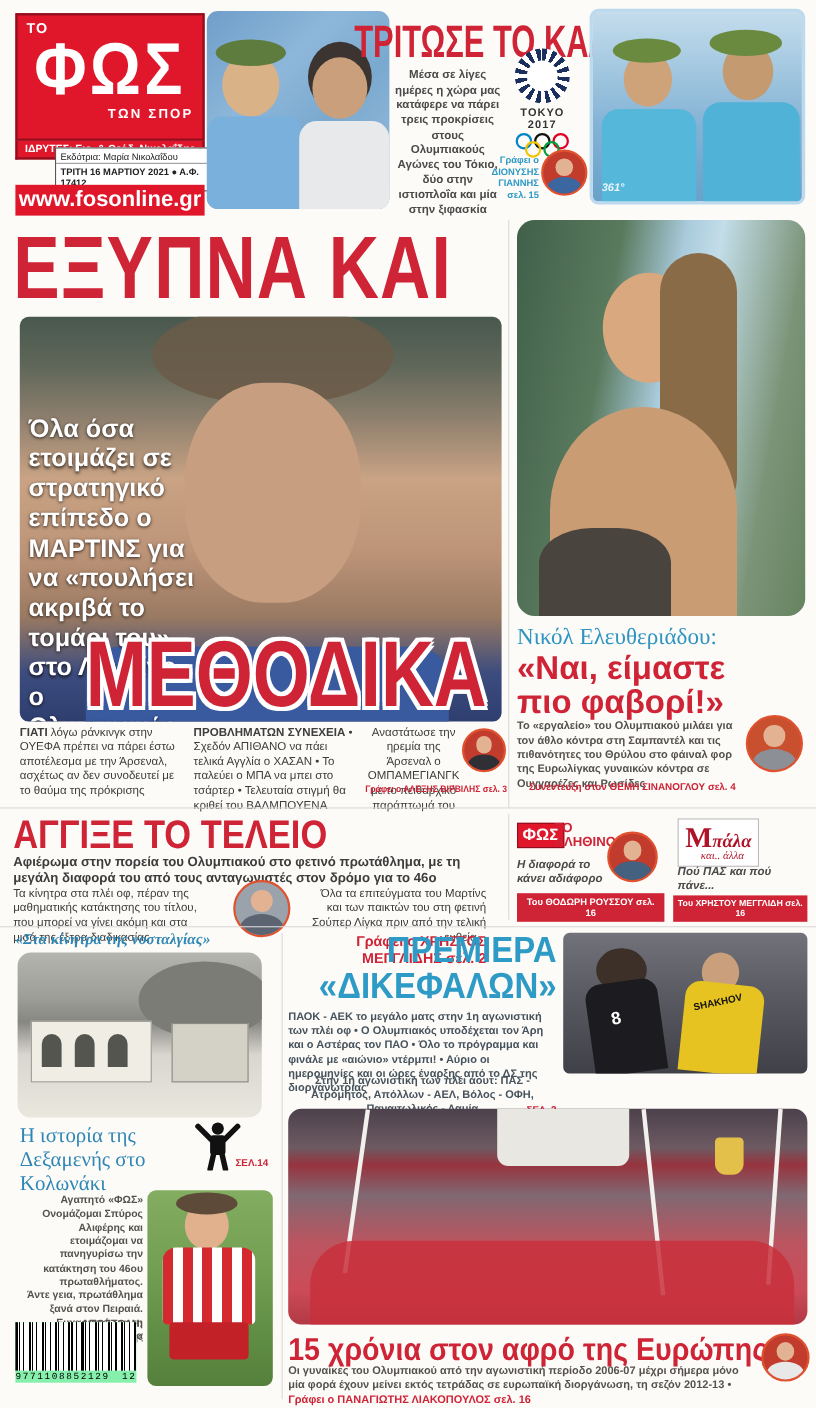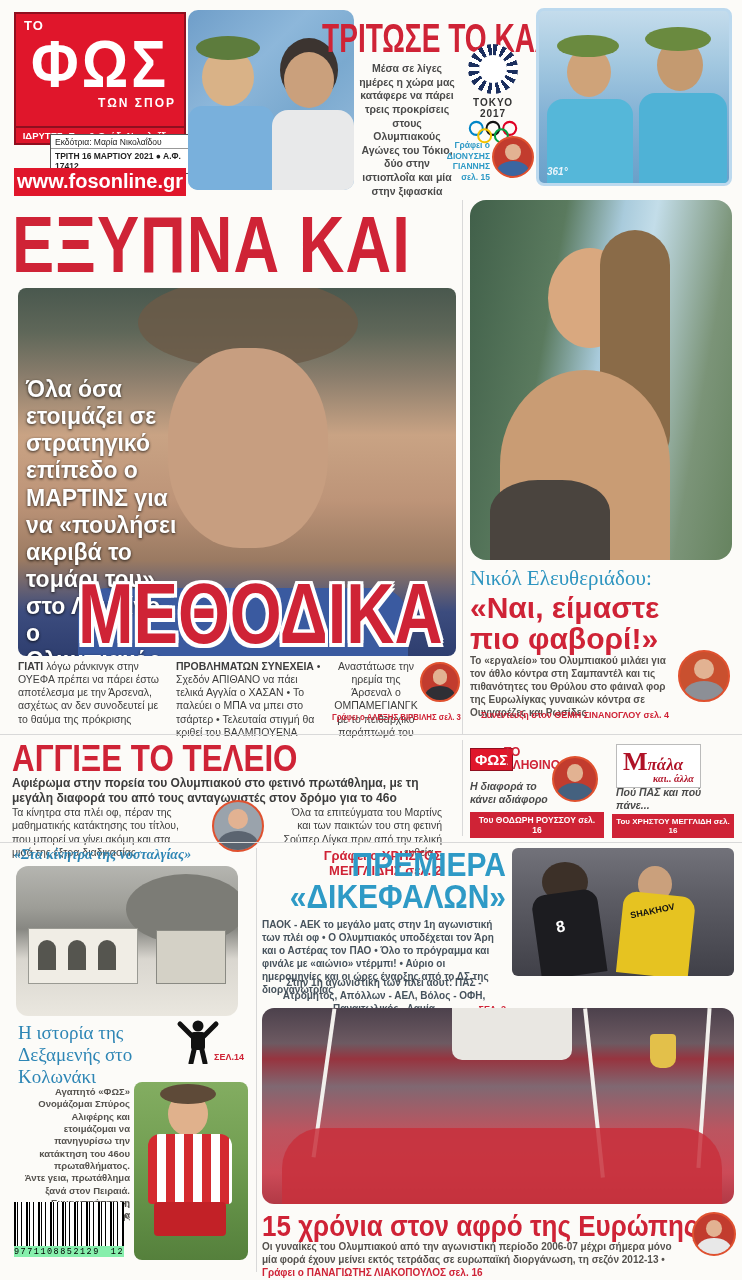--- a/index.html
+++ b/index.html
@@ -64,21 +64,21 @@
   .perfect-head { position:absolute; left:12px; top:738px; color:#cf2336; font-weight:bold; font-size:33px; white-space:nowrap; transform:scale(0.95,1.1); transform-origin:left top; }
   .perfect-deck { position:absolute; left:12px; top:776px; width:430px; font-size:12px; font-weight:bold; color:#3c3c3c; line-height:1.25; }
   .perfect-col { font-size:10.5px; color:#3d3d3d; line-height:1.28; }
 
   .fos-col-logo { display:inline-block; background:#e0162b; color:#fff; font-weight:bold; font-size:15px; padding:2px 4px; border:1px solid #8f0f1f; }
   .col-teaser { font-style:italic; font-weight:bold; color:#4a4a4a; font-size:10.5px; line-height:1.25; }
   .red-banner { background:#cf2336; color:#fff; font-weight:bold; font-size:8.5px; text-align:center; padding:3px 4px; }
   .bala-box { border:1px solid #bbb; background:#fff; padding:2px 6px 3px; display:inline-block; }
   .bala-m { color:#b01227; font-weight:bold; font-size:26px; font-family:"Liberation Serif","DejaVu Serif",serif; }
   .bala-pala { color:#b01227; font-weight:bold; font-style:italic; font-size:17px; font-family:"Liberation Serif","DejaVu Serif",serif; }
-  .bala-sub { color:#b01227; font-style:italic; font-size:10px; font-family:"Liberation Serif","DejaVu Serif",serif; margin-top:-4px; margin-left:30px;font-weight:bold; }
+  .bala-sub { color:#b01227; font-style:italic; font-size:10px; font-family:"Liberation Serif","DejaVu Serif",serif; margin-top:-4px; margin-left:14px; }
 
   
   .kicker { position:absolute; left:14px; top:847px; font-family:"Liberation Serif","DejaVu Serif",serif; font-style:italic; font-weight:bold; font-size:14px; color:#2e86b5; }
   .bw-photo { position:absolute; left:16px; top:866px; width:222px; height:150px; border-radius:12px; overflow:hidden;
     background:linear-gradient(180deg,#b5b5b0 0%,#9d9d97 28%,#878782 42%,#d9d6cf 62%,#eae7df 100%); }
   .nost-caption { position:absolute; left:18px; top:1022px; width:160px; font-family:"Liberation Serif","DejaVu Serif",serif; font-size:19px; color:#2e86b5; line-height:1.15; }
   .nost-page { position:absolute; left:214px; top:1052px; font-size:9px; font-weight:bold; color:#cf2336; }
   .letter { position:absolute; left:20px; top:1086px; width:110px; font-size:9.5px; color:#55524e; font-weight:bold; text-align:right; line-height:1.3; white-space:pre-line; }
   .letter-sender { position:absolute; left:20px; top:1198px; width:110px; font-size:9.5px; color:#55524e; font-weight:bold; text-align:right; line-height:1.3; }
   .kid-photo { position:absolute; left:134px; top:1082px; width:114px; height:178px; border-radius:8px; overflow:hidden;

